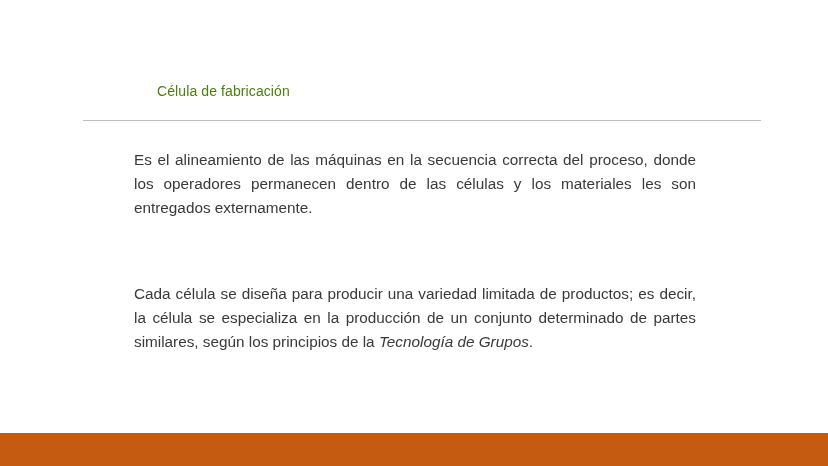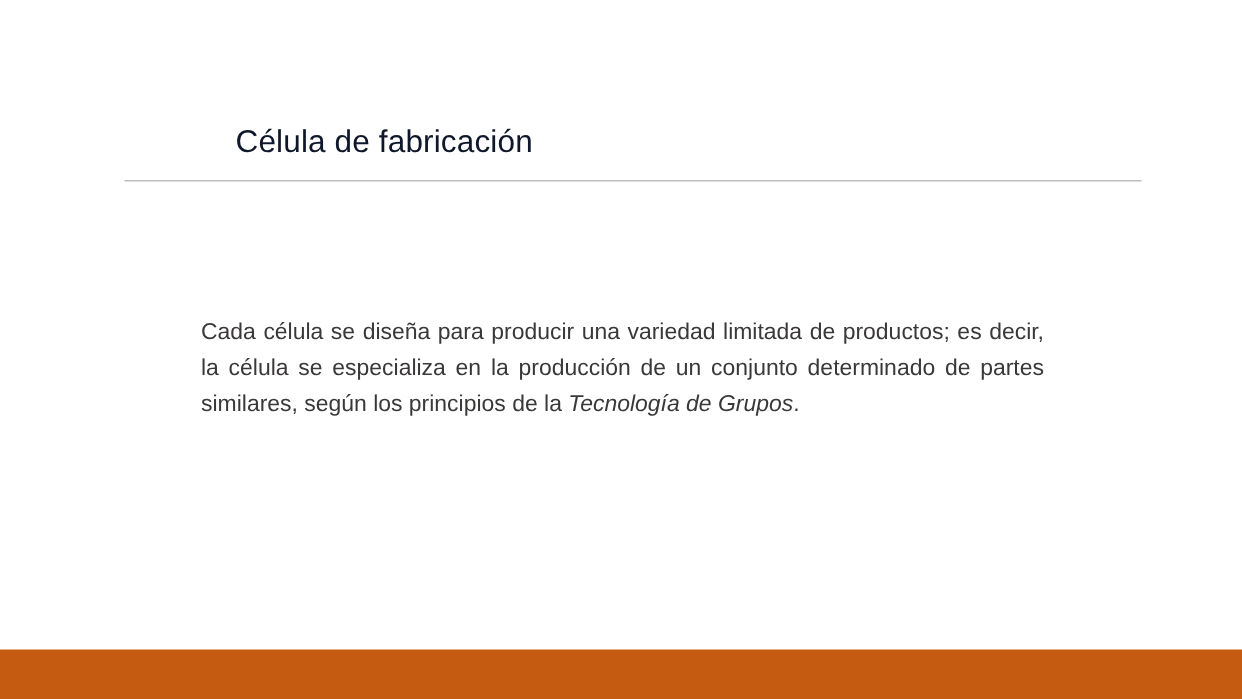--- a/index.html
+++ b/index.html
@@ -17,22 +17,22 @@
     position: relative;
     width: 828px;
     height: 466px;
     background: #ffffff;
     box-sizing: border-box;
   }
   .slide-title {
     position: absolute;
     left: 157px;
     top: 83px;
-    font-size: 21px;
-    color: #0f172a;
+    font-size: 14px;
+    color: #4d7c0f;
     font-family: "Liberation Sans", sans-serif;
     font-weight: normal;
     letter-spacing: 0.1px;
     white-space: nowrap;
   }
   .title-rule {
     position: absolute;
     left: 83px;
     top: 120px;
     width: 678px;
@@ -79,20 +79,21 @@
 </head>
 <body>
 
 <div class="slide">
 
   <div class="slide-title">Célula de fabricación</div>
 
   <div class="title-rule"></div>
 
   <div class="body-block">
+    <p class="para first">Es el alineamiento de las máquinas en la secuencia correcta del proceso, donde los operadores permanecen dentro de las células y los materiales les son entregados externamente.</p>
 
     <p class="para second"><span>Cada célula se diseña para producir una variedad limitada de productos; es decir, la célula se especializa en la producción de un conjunto determinado de partes similares, según los principios de la </span><em>Tecnología de Grupos</em><span>.</span></p>
   </div>
 
   <div class="footer-gap"></div>
   <div class="footer-bar"></div>
 
 </div>
 
 </body></html>

